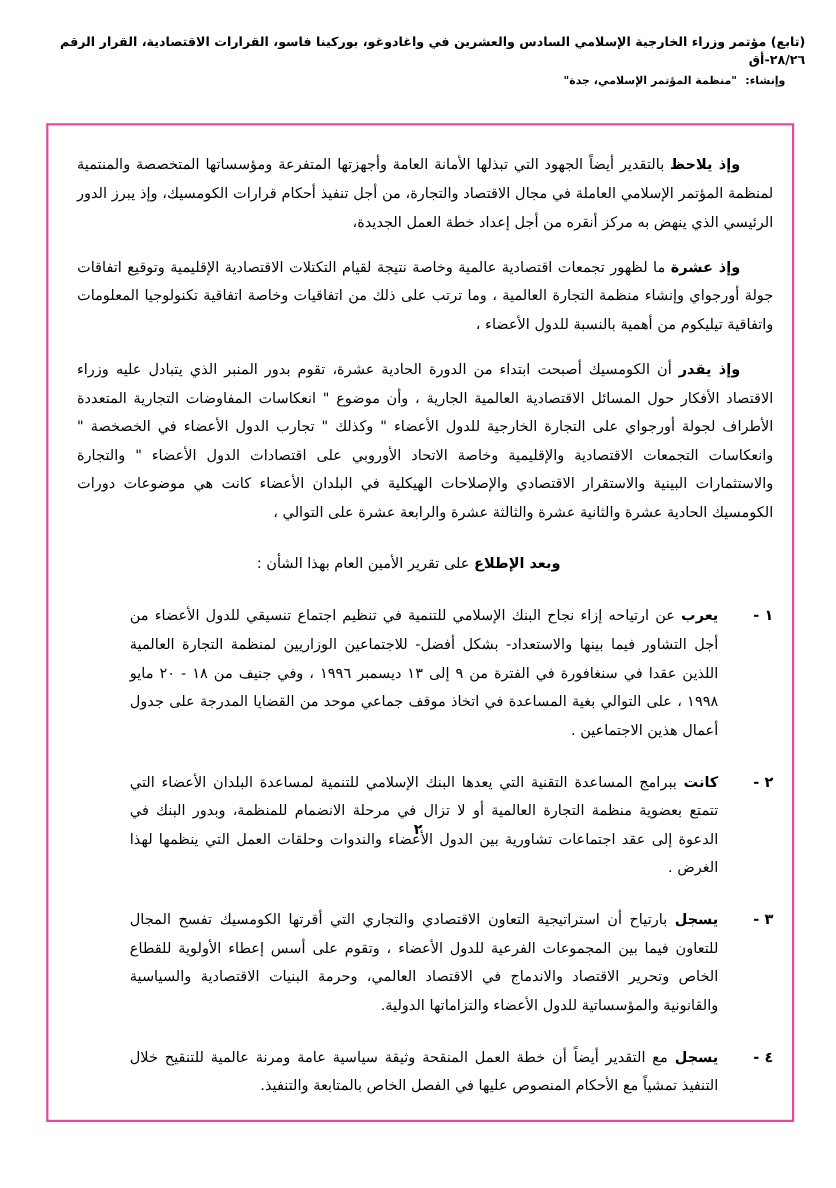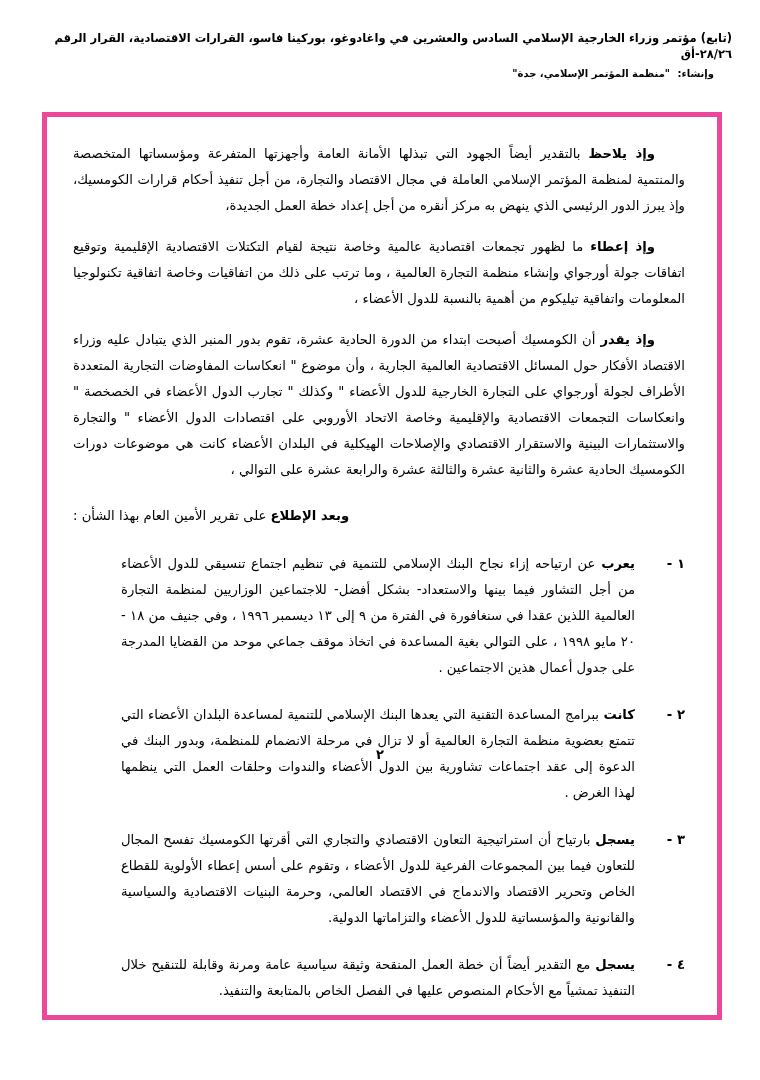--- a/index.html
+++ b/index.html
@@ -34,38 +34,38 @@
     font-size: 10px;
     font-weight: bold;
   }
   .doc-source .src-val { margin-right: 4px; }
   .frame {
     position: absolute;
     top: 112px;
     left: 42px;
     width: 680px;
     height: 908px;
-    border: 5px solid #ec4899;
-    padding: 24px 32px 0 26px;
+    border: 2px solid #ec4899;
+    padding: 24px 17px 0 26px;
     direction: rtl;
     overflow: hidden;
     background: #ffffff;
   }
   .para {
     font-size: 13.2px;
     line-height: 26px;
     text-align: justify;
     text-indent: 30px;
     margin-bottom: 15px;
   }
   .lead { font-weight: bold; }
   .intro {
     margin-top: 20px;
     margin-bottom: 22px;
-    text-align: left;
+    text-align: center;
   }
   .items { list-style: none; }
   .item {
     display: flex;
     direction: rtl;
     margin-bottom: 21px;
   }
   .item-num {
     flex: 0 0 50px;
     font-size: 13.2px;
@@ -98,21 +98,21 @@
     <div class="doc-source">
       <span>وإنشاء:</span>
       <span class="src-val">"منظمة المؤتمر الإسلامي، جدة"</span>
     </div>
   </div>
 
   <div class="frame">
 
     <p class="para"><span class="lead">وإذ يلاحظ</span><span> بالتقدير أيضاً الجهود التي تبذلها الأمانة العامة وأجهزتها المتفرعة ومؤسساتها المتخصصة والمنتمية لمنظمة المؤتمر الإسلامي العاملة في مجال الاقتصاد والتجارة، من أجل تنفيذ أحكام قرارات الكومسيك، وإذ يبرز الدور الرئيسي الذي ينهض به مركز أنقره من أجل إعداد خطة العمل الجديدة،</span></p>
 
-    <p class="para"><span class="lead">وإذ إعطاء</span><span> ما لظهور تجمعات اقتصادية عالمية وخاصة نتيجة لقيام التكتلات الاقتصادية الإقليمية وتوقيع اتفاقات جولة أورجواي وإنشاء منظمة التجارة العالمية ، وما ترتب على ذلك من اتفاقيات وخاصة اتفاقية تكنولوجيا المعلومات واتفاقية تيليكوم من أهمية بالنسبة للدول الأعضاء ،</span></p>
+    <p class="para"><span class="lead">وإذ عشرة</span><span> ما لظهور تجمعات اقتصادية عالمية وخاصة نتيجة لقيام التكتلات الاقتصادية الإقليمية وتوقيع اتفاقات جولة أورجواي وإنشاء منظمة التجارة العالمية ، وما ترتب على ذلك من اتفاقيات وخاصة اتفاقية تكنولوجيا المعلومات واتفاقية تيليكوم من أهمية بالنسبة للدول الأعضاء ،</span></p>
 
     <p class="para"><span class="lead">وإذ يقدر</span><span> أن الكومسيك أصبحت ابتداء من الدورة الحادية عشرة، تقوم بدور المنبر الذي يتبادل عليه وزراء الاقتصاد الأفكار حول المسائل الاقتصادية العالمية الجارية ، وأن موضوع " انعكاسات المفاوضات التجارية المتعددة الأطراف لجولة أورجواي على التجارة الخارجية للدول الأعضاء " وكذلك " تجارب الدول الأعضاء في الخصخصة " وانعكاسات التجمعات الاقتصادية والإقليمية وخاصة الاتحاد الأوروبي على اقتصادات الدول الأعضاء " والتجارة والاستثمارات البينية والاستقرار الاقتصادي والإصلاحات الهيكلية في البلدان الأعضاء كانت هي موضوعات دورات الكومسيك الحادية عشرة والثانية عشرة والثالثة عشرة والرابعة عشرة على التوالي ،</span></p>
 
     <p class="para intro"><span class="lead">وبعد الإطلاع</span><span> على تقرير الأمين العام بهذا الشأن :</span></p>
 
     <div class="items">
 
       <div class="item">
         <span class="item-num">١ -</span>
         <p class="item-body"><span class="lead">يعرب</span><span> عن ارتياحه إزاء نجاح البنك الإسلامي للتنمية في تنظيم اجتماع تنسيقي للدول الأعضاء من أجل التشاور فيما بينها والاستعداد- بشكل أفضل- للاجتماعين الوزاريين لمنظمة التجارة العالمية اللذين عقدا في سنغافورة في الفترة من ٩ إلى ١٣ ديسمبر ١٩٩٦ ، وفي جنيف من ١٨ - ٢٠ مايو ١٩٩٨ ، على التوالي بغية المساعدة في اتخاذ موقف جماعي موحد من القضايا المدرجة على جدول أعمال هذين الاجتماعين .</span></p>
@@ -123,21 +123,21 @@
         <p class="item-body"><span class="lead">كانت</span><span> ببرامج المساعدة التقنية التي يعدها البنك الإسلامي للتنمية لمساعدة البلدان الأعضاء التي تتمتع بعضوية منظمة التجارة العالمية أو لا تزال في مرحلة الانضمام للمنظمة، وبدور البنك في الدعوة إلى عقد اجتماعات تشاورية بين الدول الأعضاء والندوات وحلقات العمل التي ينظمها لهذا الغرض .</span></p>
       </div>
 
       <div class="item">
         <span class="item-num">٣ -</span>
         <p class="item-body"><span class="lead">يسجل</span><span> بارتياح أن استراتيجية التعاون الاقتصادي والتجاري التي أقرتها الكومسيك تفسح المجال للتعاون فيما بين المجموعات الفرعية للدول الأعضاء ، وتقوم على أسس إعطاء الأولوية للقطاع الخاص وتحرير الاقتصاد والاندماج في الاقتصاد العالمي، وحرمة البنيات الاقتصادية والسياسية والقانونية والمؤسساتية للدول الأعضاء والتزاماتها الدولية.</span></p>
       </div>
 
       <div class="item">
         <span class="item-num">٤ -</span>
-        <p class="item-body"><span class="lead">يسجل</span><span> مع التقدير أيضاً أن خطة العمل المنقحة وثيقة سياسية عامة ومرنة وقابلة للتنقيح خلال التنفيذ تمشياً مع الأحكام المنصوص عليها في الفصل الخاص بالمتابعة والتنفيذ.</span></p>
+        <p class="item-body"><span class="lead">يسجل</span><span> مع التقدير أيضاً أن خطة العمل المنقحة وثيقة سياسية عامة ومرنة عالمية للتنقيح خلال التنفيذ تمشياً مع الأحكام المنصوص عليها في الفصل الخاص بالمتابعة والتنفيذ.</span></p>
       </div>
 
     </div>
   </div>
 
   <div class="page-footer">٢</div>
 
 </div>
 
 </body></html>

